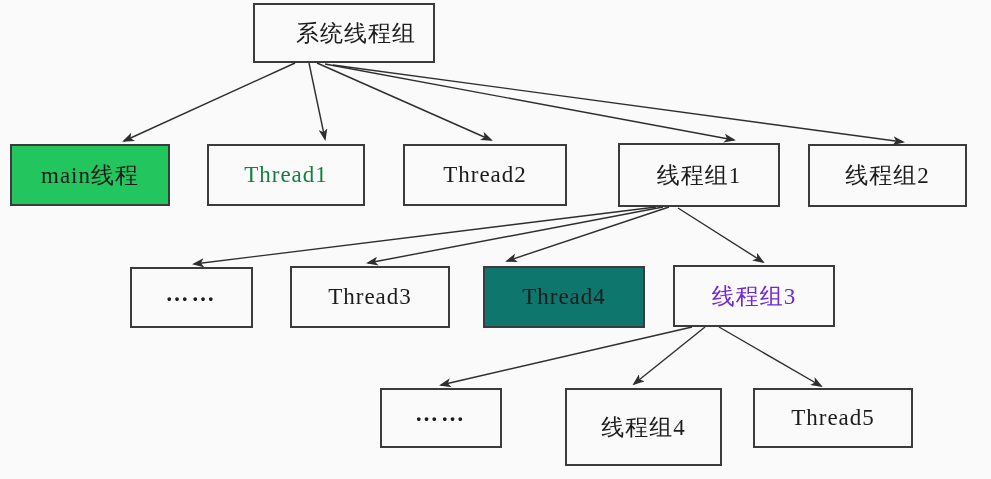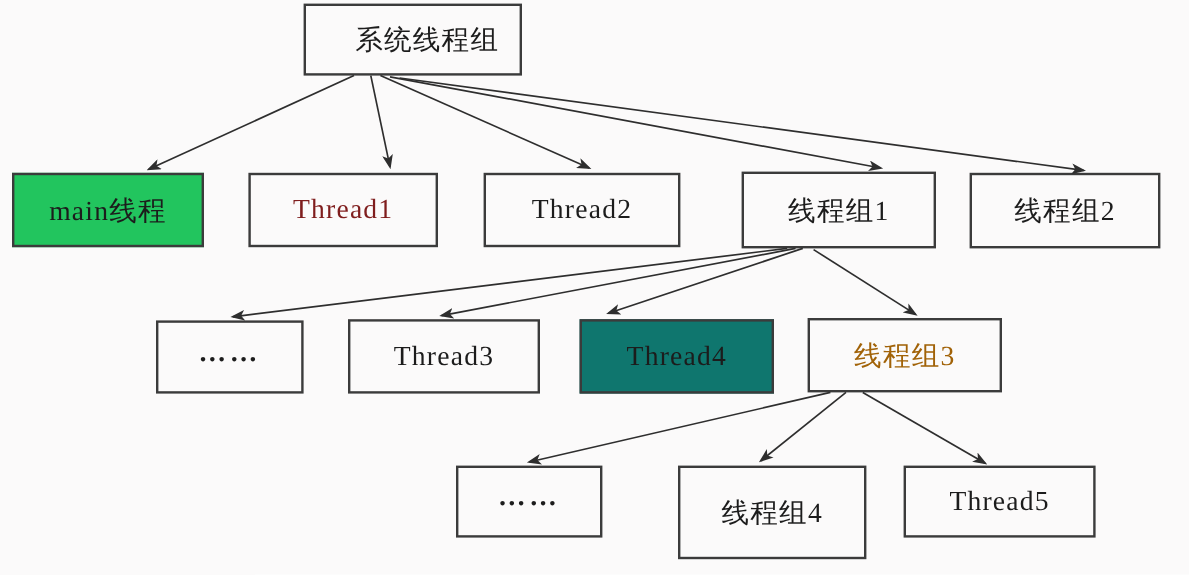--- a/index.html
+++ b/index.html
@@ -60,42 +60,42 @@
 <div id="canvas" style="background: rgb(251, 250, 250);">
 
   <div id="nodes-layer">
       <div class="node" style="left: 253px; top: 3px; width: 182px; height: 60px; border-color: rgb(59, 59, 59); background: rgb(251, 250, 250);">
         <span class="node-label" style="color: rgb(28, 28, 28); margin-left: 24px;">系统线程组</span>
       </div>
       <div class="node" style="left: 10px; top: 144px; width: 160px; height: 62px; border-color: rgb(59, 59, 59); background: #22c55e;">
         <span class="node-label" style="color: rgb(28, 28, 28);">main线程</span>
       </div>
       <div class="node" style="left: 207px; top: 144px; width: 158px; height: 62px; border-color: rgb(59, 59, 59); background: rgb(251, 250, 250);">
-        <span class="node-label" style="color: #7f1d1d;">Thread1</span>
+        <span class="node-label" style="color: #15803d;">Thread1</span>
       </div>
       <div class="node" style="left: 403px; top: 144px; width: 164px; height: 62px; border-color: rgb(59, 59, 59); background: rgb(251, 250, 250);">
         <span class="node-label" style="color: rgb(28, 28, 28);">Thread2</span>
       </div>
       <div class="node" style="left: 618px; top: 143px; width: 162px; height: 64px; border-color: rgb(59, 59, 59); background: rgb(251, 250, 250);">
         <span class="node-label" style="color: rgb(28, 28, 28);">线程组1</span>
       </div>
       <div class="node" style="left: 808px; top: 144px; width: 159px; height: 63px; border-color: rgb(59, 59, 59); background: rgb(251, 250, 250);">
         <span class="node-label" style="color: rgb(28, 28, 28);">线程组2</span>
       </div>
       <div class="node" style="left: 130px; top: 267px; width: 123px; height: 61px; border-color: rgb(59, 59, 59); background: rgb(251, 250, 250);">
         <span class="node-label ellipsis" style="color: rgb(28, 28, 28);">……</span>
       </div>
       <div class="node" style="left: 290px; top: 266px; width: 160px; height: 62px; border-color: rgb(59, 59, 59); background: rgb(251, 250, 250);">
         <span class="node-label" style="color: rgb(28, 28, 28);">Thread3</span>
       </div>
       <div class="node" style="left: 483px; top: 266px; width: 162px; height: 62px; border-color: rgb(59, 59, 59); background: #0f766e;">
         <span class="node-label" style="color: rgb(28, 28, 28);">Thread4</span>
       </div>
       <div class="node" style="left: 673px; top: 265px; width: 162px; height: 62px; border-color: rgb(59, 59, 59); background: rgb(251, 250, 250);">
-        <span class="node-label" style="color: #a16207;">线程组3</span>
+        <span class="node-label" style="color: #6d28d9;">线程组3</span>
       </div>
       <div class="node" style="left: 380px; top: 388px; width: 122px; height: 60px; border-color: rgb(59, 59, 59); background: rgb(251, 250, 250);">
         <span class="node-label ellipsis" style="color: rgb(28, 28, 28);">……</span>
       </div>
       <div class="node" style="left: 565px; top: 388px; width: 157px; height: 78px; border-color: rgb(59, 59, 59); background: rgb(251, 250, 250);">
         <span class="node-label" style="color: rgb(28, 28, 28);">线程组4</span>
       </div>
       <div class="node" style="left: 753px; top: 388px; width: 160px; height: 60px; border-color: rgb(59, 59, 59); background: rgb(251, 250, 250);">
         <span class="node-label" style="color: rgb(28, 28, 28);">Thread5</span>
       </div>

